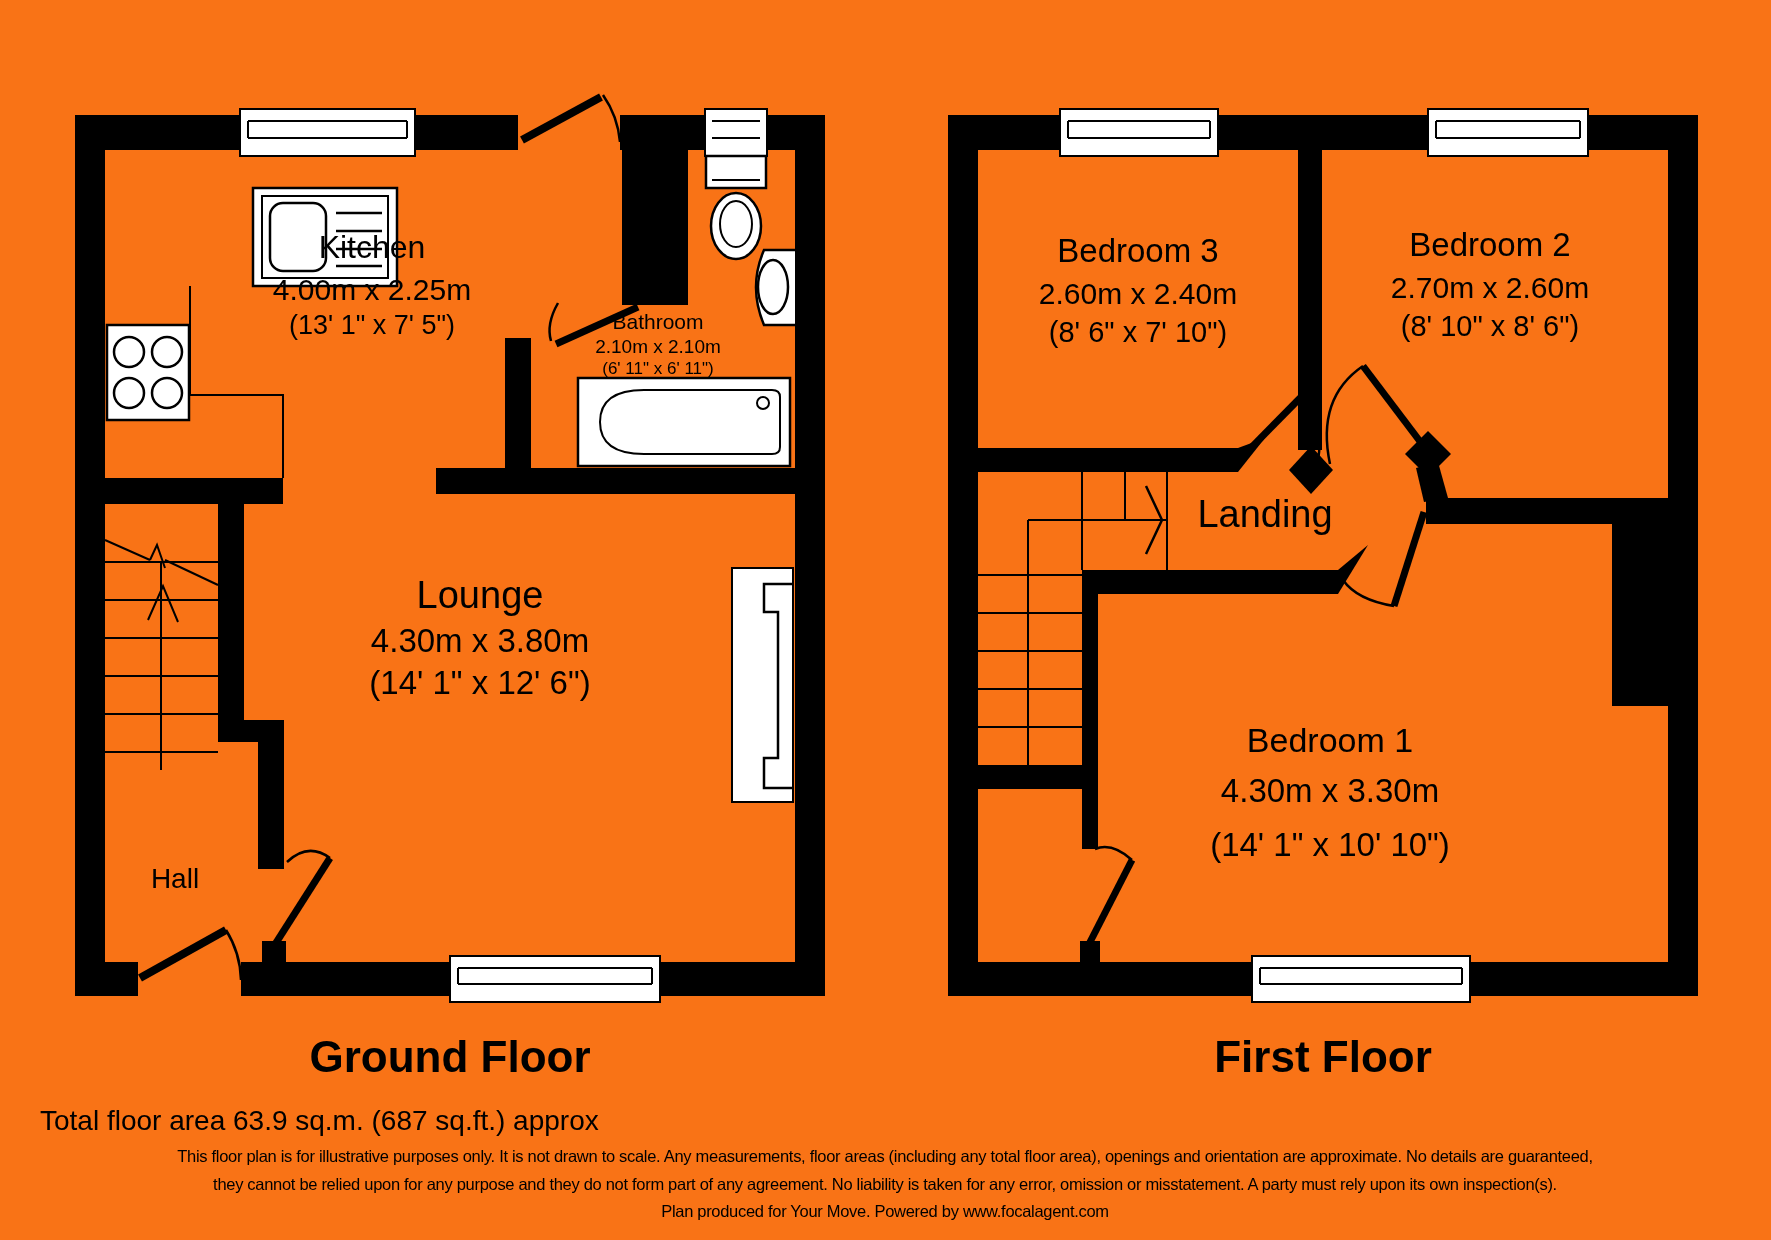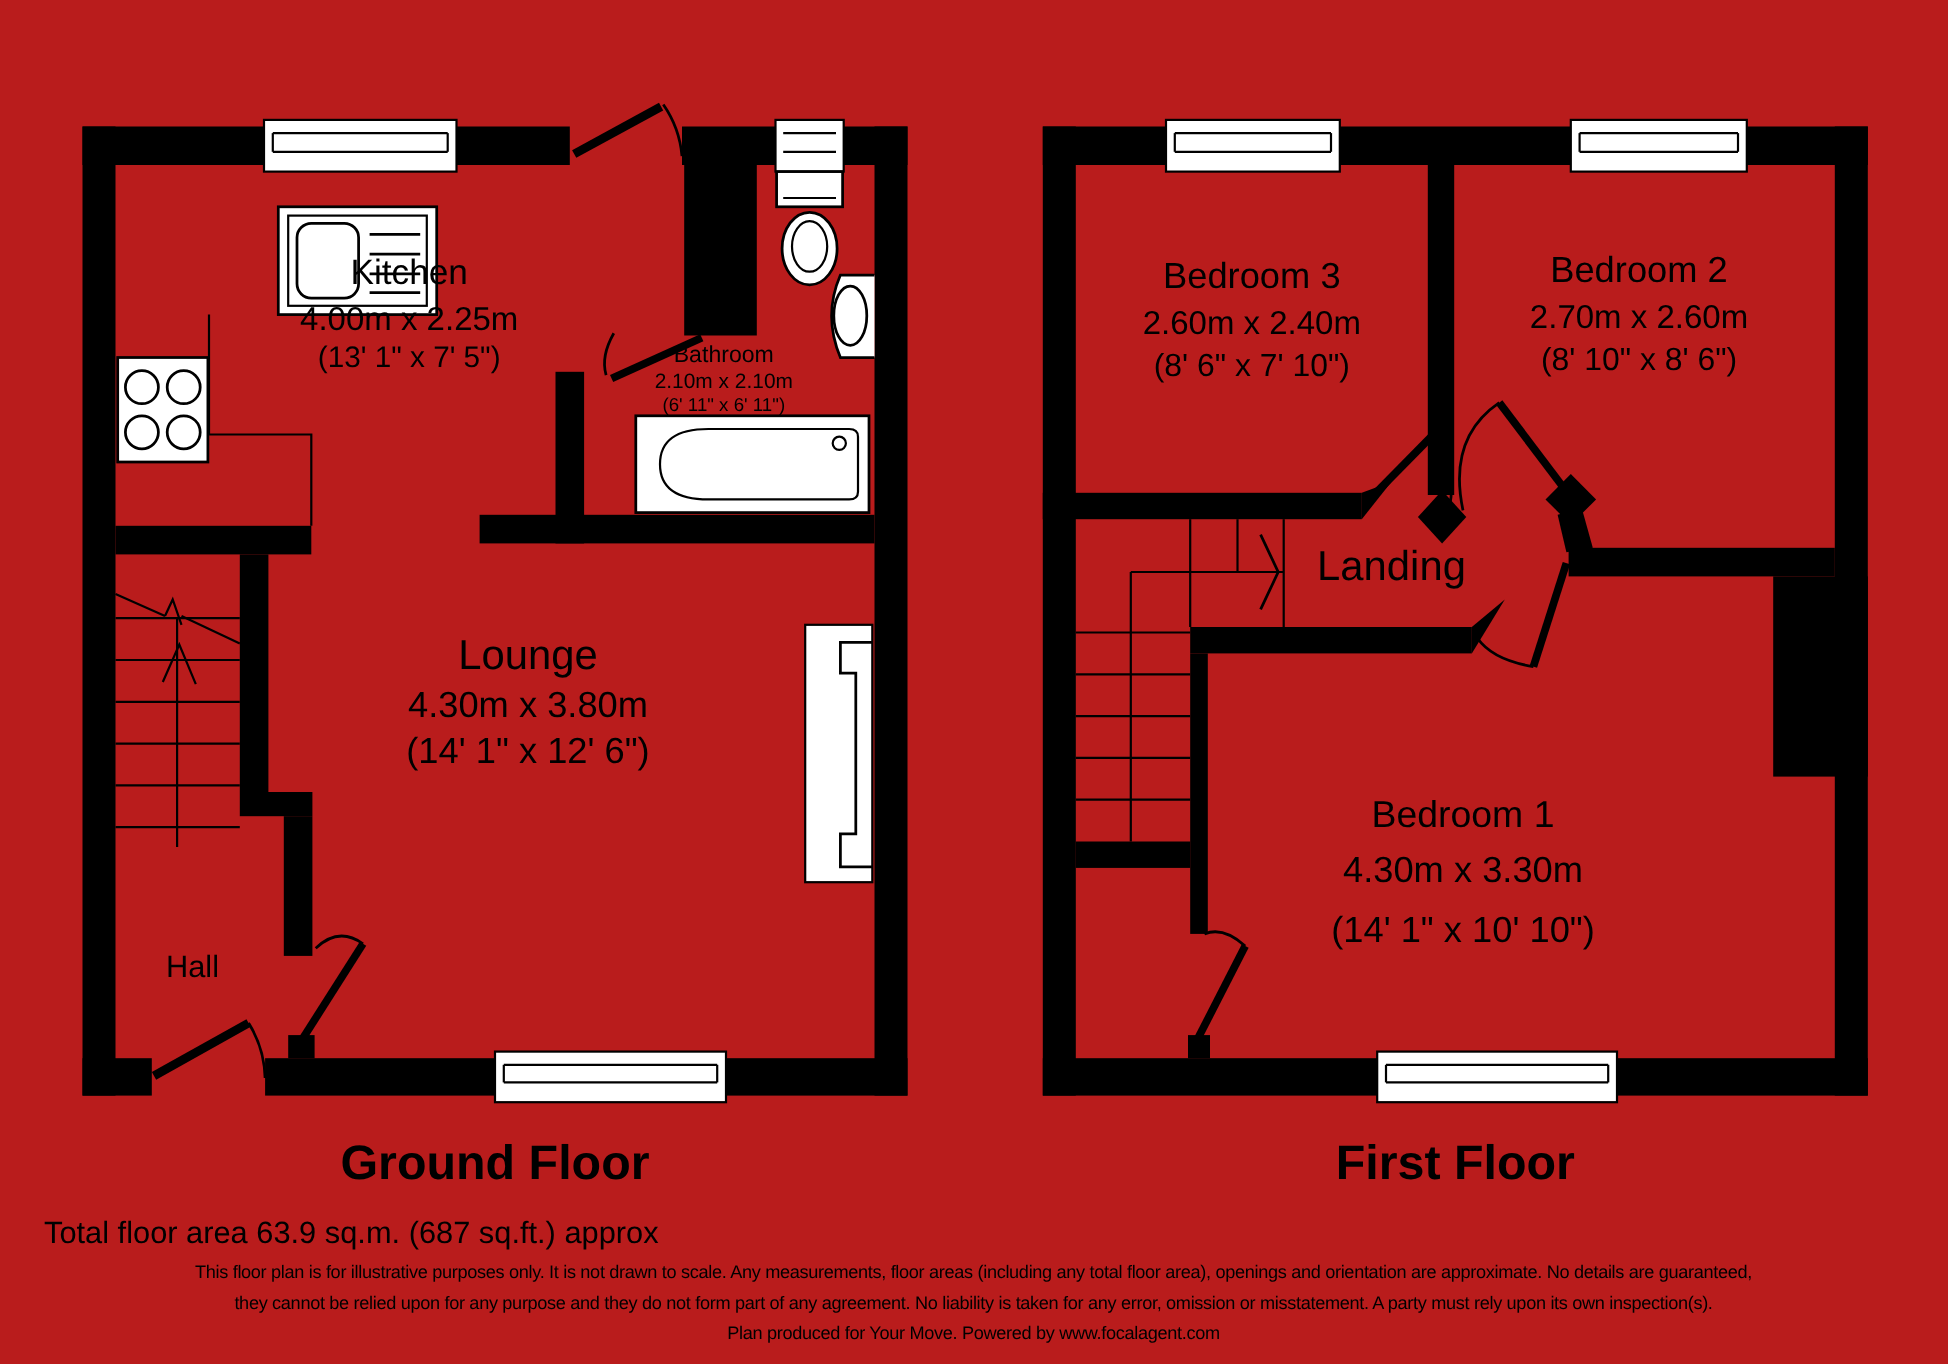--- a/index.html
+++ b/index.html
@@ -1,17 +1,17 @@
 <!DOCTYPE html>
 <html><head>
 <meta charset="utf-8">
 <style>
   html,body{margin:0;padding:0;background:#ffffff;}
   .canvas{
-    width:1771px;height:1240px;background:#b91c1c;position:relative;
+    width:1771px;height:1240px;background:#f97316;position:relative;
     font-family:"Liberation Sans", sans-serif;
   }
   svg text{fill:#000;}
 </style>
 </head>
 <body>
 
 <div class="canvas">
 <svg width="1771" height="1240" viewBox="0 0 1771 1240" xmlns="http://www.w3.org/2000/svg">
 

